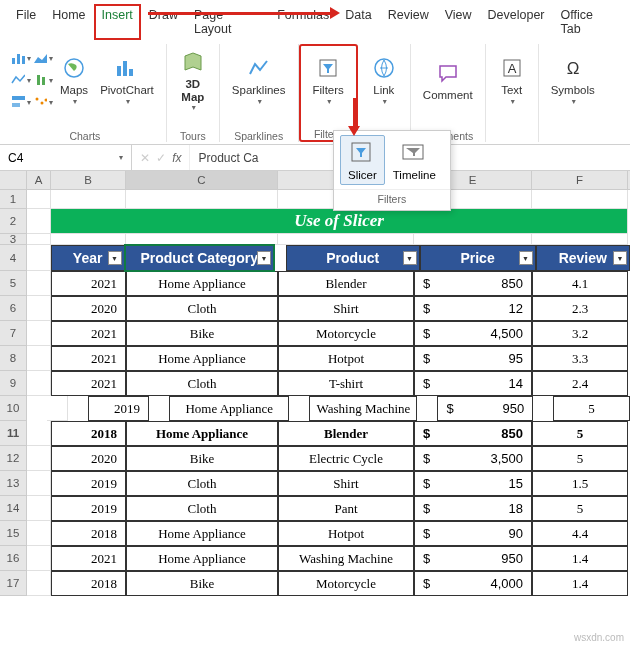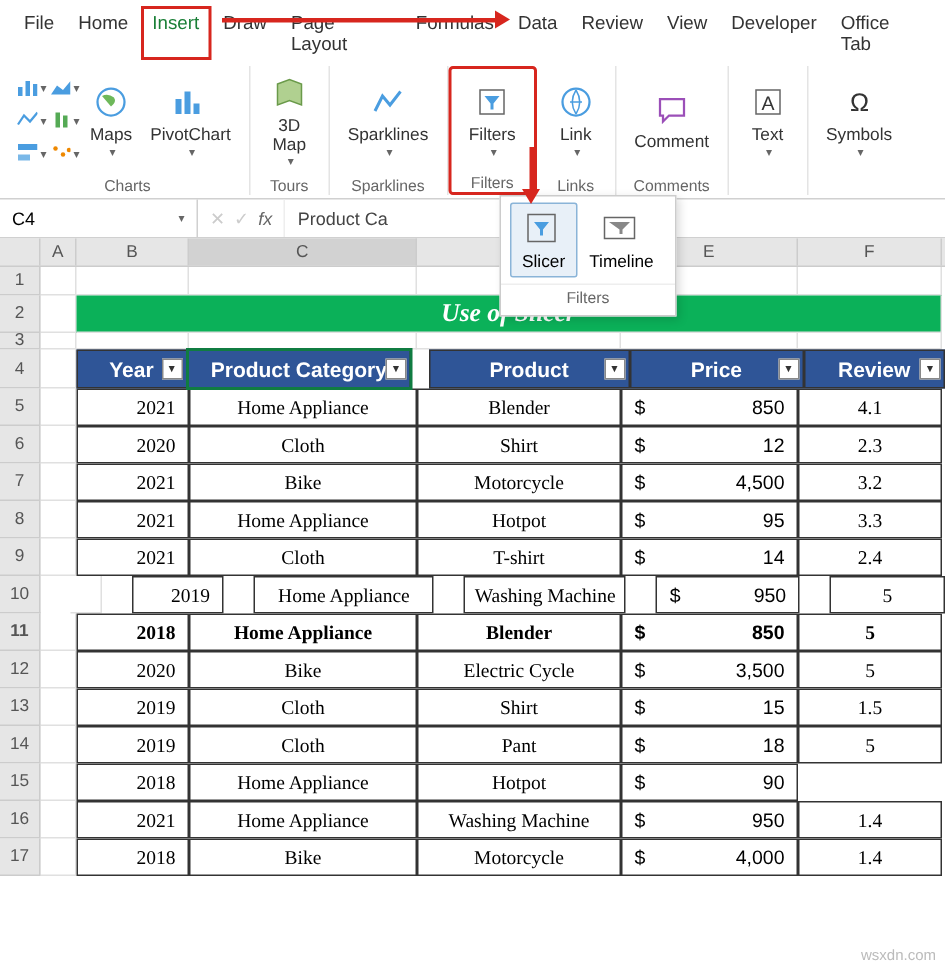--- a/index.html
+++ b/index.html
@@ -6,21 +6,21 @@
 body { background: #fff; width: 630px; height: 649px; overflow: hidden; position: relative; font-size: 12px; }
 
 
 .tabs { display: flex; padding: 4px 8px 0 8px; font-size: 12.5px; }
 .tab { padding: 4px 8px; cursor: pointer; color: #333; }
 .tab.highlighted { border: 2px solid #d7261e; padding: 2px 6px; color: #1a7f37; font-weight: 500; }
 
 
 .ribbon { display: flex; border-bottom: 1px solid #d0d0d0; padding: 4px 4px 2px 4px; background: #fff; }
 .group { display: flex; flex-direction: column; align-items: center; border-right: 1px solid #e4e4e4; padding: 0 6px; }
-.group-label { font-size: 10.5px; color: #666; margin-top: 2px; text-align: left; }
+.group-label { font-size: 10.5px; color: #666; margin-top: 14px; text-align: left; }
 .group-content { display: flex; align-items: center; flex: 1; }
 .ribbon-btn { display: flex; flex-direction: column; align-items: center; justify-content: center; padding: 4px 6px; cursor: pointer; border-radius: 3px; }
 .ribbon-btn .icon-box { width: 28px; height: 28px; display: flex; align-items: center; justify-content: center; margin-bottom: 2px; }
 .ribbon-btn-label { font-size: 11.5px; color: #333; line-height: 1.1; text-align: center; }
 .small-btn { width: 20px; height: 20px; margin: 1px; display: flex; align-items: center; justify-content: center; cursor: pointer; }
 .chevron { font-size: 8px; color: #666; margin-left: 2px; }
 .filters-highlight { border: 2.5px solid #d7261e; border-radius: 3px; }
 
 
 .formula-bar { display: flex; align-items: center; border-bottom: 1px solid #d0d0d0; height: 26px; font-size: 12px; }
@@ -160,21 +160,21 @@
   </div>
 
   <div class="group">
     <div class="group-content">
       <div class="ribbon-btn">
         <div class="icon-box">
             <svg width="24" height="24">
               <path d="M4 6 L12 3 L20 6 L20 20 L12 17 L4 20 Z" fill="#b0d090" stroke="#6a9a4a"></path>
             </svg>
           </div>
-        <div class="ribbon-btn-label" style="white-space:pre;">3D
+        <div class="ribbon-btn-label" style="white-space:pre;font-weight:bold;">3D
 Map</div>
         <span class="chevron">▾</span>
       </div>
     </div>
     <div class="group-label">Tours</div>
   </div>
 
   <div class="group">
     <div class="group-content">
       <div class="ribbon-btn">
@@ -482,20 +482,21 @@
       <div class="row" style="height: 25px;">
         <div class="rh" style="height: 25px;">15</div>
         <div class="cell " style="width: 24px;"></div>
         <div class="cell td-cell td-num" style="width: 75px;">2018</div>
         <div class="cell td-cell" style="width: 152px;">Home Appliance</div>
         <div class="cell td-cell" style="width: 136px;">Hotpot</div>
         <div class="cell td-cell td-cur" style="width: 118px;">
           <span>$</span>
           <span>90</span>
         </div>
+        <div class="cell td-cell" style="width: 96px;">4.4</div>
       </div>
       <div class="row" style="height: 25px;">
         <div class="rh" style="height: 25px;">16</div>
         <div class="cell " style="width: 24px;"></div>
         <div class="cell td-cell td-num" style="width: 75px;">2021</div>
         <div class="cell td-cell" style="width: 152px;">Home Appliance</div>
         <div class="cell td-cell" style="width: 136px;">Washing Machine</div>
         <div class="cell td-cell td-cur" style="width: 118px;">
           <span>$</span>
           <span>950</span>

